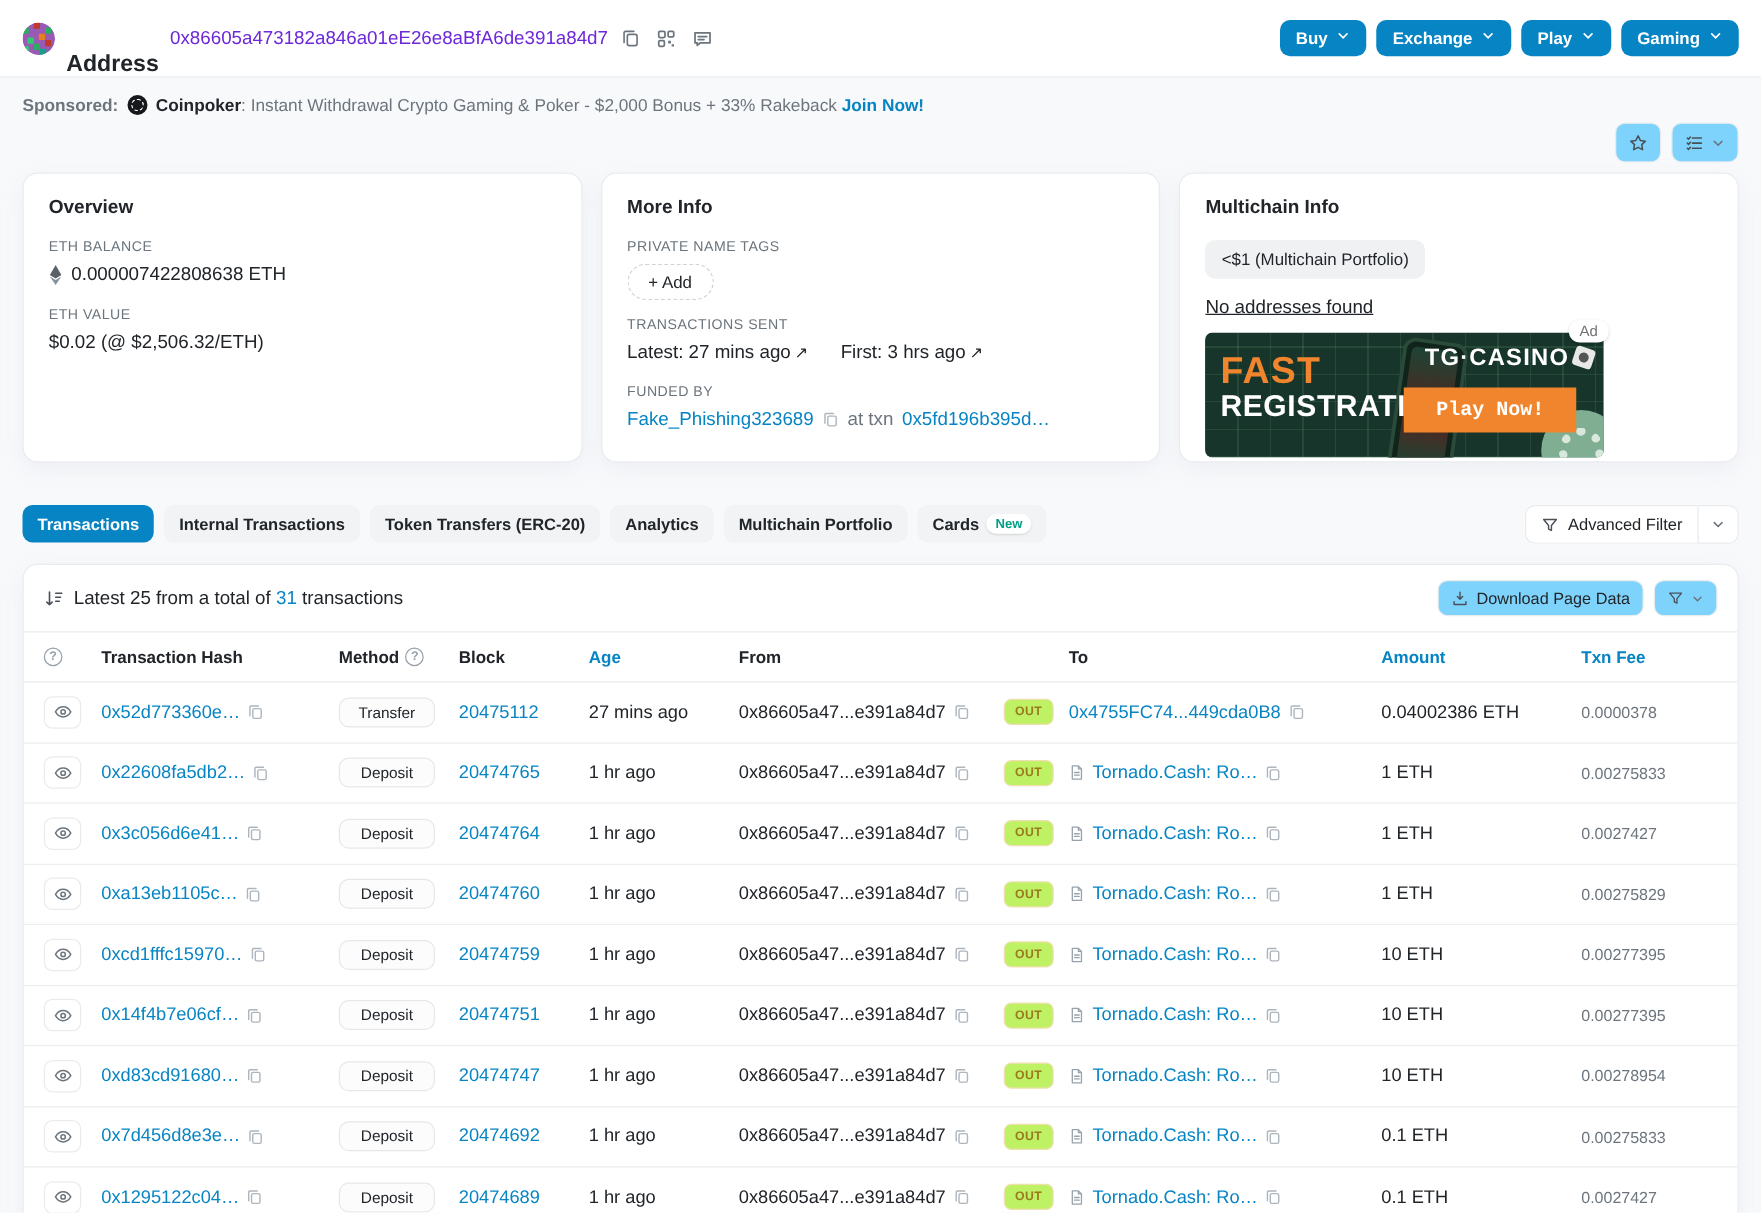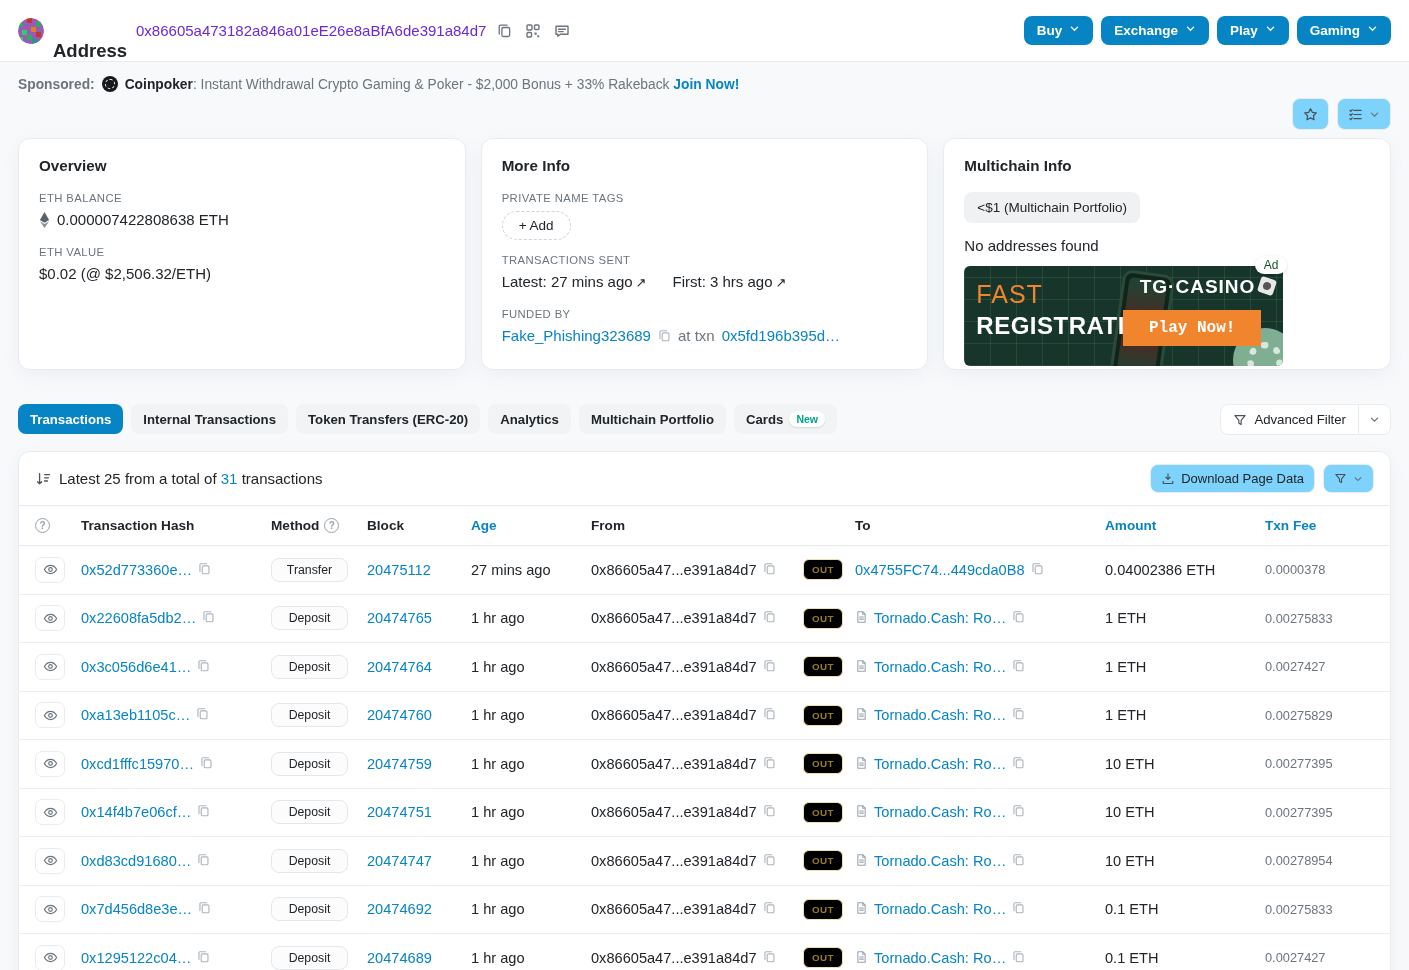--- a/index.html
+++ b/index.html
@@ -47,33 +47,33 @@
   .spacer16 { height:18px; }
   .add-btn { display:inline-flex; align-items:center; gap:4px; border:1px dashed #ced4da;
     border-radius:16px; background:#fff; padding:6px 16px; font-size:13.5px; font-family:inherit;
     color:#212529; cursor:pointer; }
   .txsent-row { display:flex; gap:26px; font-size:15px; }
   .ext-arrow { font-size:13px; color:#212529; margin-left:3px; }
   .link { color:#0784C3; text-decoration:none; cursor:pointer; }
   .gray { color:#6c757d; }
   .chain-badge { display:inline-block; background:#f0f1f3; border-radius:8px; padding:8px 13px;
     font-size:13.5px; margin-bottom:14px; }
-  .no-addr { font-size:15px; margin-bottom:12px; }
+  .no-addr { font-size:15px; margin-bottom:12px;text-decoration:underline; }
 
   
   .ad-wrap { position:relative; width:319px; }
   .ad-tag { position:absolute; top:-10px; right:-4px; background:#fff; border-radius:10px;
-    padding:2px 9px; font-size:12px; color:#14532d; box-shadow:0 1px 3px rgba(0,0,0,.15); z-index:3; }
+    padding:2px 9px; font-size:12px; color:#737373; box-shadow:0 1px 3px rgba(0,0,0,.15); z-index:3; }
   .ad-banner { position:relative; width:319px; height:100px; border-radius:6px; overflow:hidden;
     background:#17352a;
     background-image:
       repeating-linear-gradient(0deg, rgba(120,200,130,.14) 0 1px, transparent 1px 22px),
       repeating-linear-gradient(90deg, rgba(120,200,130,.14) 0 1px, transparent 1px 26px);
     cursor:pointer; }
-  .ad-fast { position:absolute; left:12px; top:16px; color:#f0852d; font-size:25px; font-weight:400;
+  .ad-fast { position:absolute; left:12px; top:16px; color:#f0852d; font-size:30px; font-weight:700;
     letter-spacing:1px; line-height:1; }
   .ad-reg { position:absolute; left:12px; top:48px; color:#fff; font-size:24px; font-weight:800;
     letter-spacing:.5px; line-height:1; }
   .ad-brand { position:absolute; right:28px; top:10px; color:#fff; font-size:19px; font-weight:800;
     letter-spacing:1px; }
   .ad-dice { position:absolute; right:8px; top:12px; width:16px; height:16px; background:#e8e8e8;
     border-radius:3px; transform:rotate(18deg); }
   .ad-dice::after { content:""; position:absolute; inset:4px; border-radius:50%; background:#555; }
   .ad-phone { position:absolute; left:152px; top:6px; width:52px; height:110px; background:#10241c;
     border:3px solid #2a4a3a; border-radius:10px; transform:rotate(8deg); }
@@ -112,25 +112,25 @@
     grid-template-columns:46px 190px 96px 104px 120px 212px 52px 250px 160px 1fr;
     padding:0 16px; }
   .tx-head { height:40px; border-bottom:1px solid #e9ecef; font-size:13.6px; font-weight:700; }
   .tx-head .hcell { display:flex; align-items:center; gap:5px; }
   .hblue { color:#0784C3; cursor:pointer; }
   .qmark { width:15px; height:15px; border:1.2px solid #98a2ac; border-radius:50%; color:#98a2ac;
     font-size:10px; font-weight:700; display:inline-flex; align-items:center; justify-content:center; }
   .tx-row { height:48.5px; border-bottom:1px solid #eceef0; font-size:14.6px; }
   .eye-btn { width:30px; height:26px; border:1px solid #e9ecef; background:#fff; border-radius:7px;
     display:inline-flex; align-items:center; justify-content:center; color:#6c757d; cursor:pointer; }
-  .cell-flex { display:flex; align-items:flex-start; gap:6px; min-width:0; }
+  .cell-flex { display:flex; align-items:center; gap:6px; min-width:0; }
   .copy-ic { color:#adb5bd; cursor:pointer; }
   .method-badge { display:inline-block; width:77px; text-align:center; border:1px solid #e5e8eb;
     background:#fcfcfd; border-radius:8px; padding:4px 0; font-size:12.3px; color:#212529; }
-  .dir-badge { display:inline-block; background:#000000; border:1px solid #f0dfae; color:#9a7a1e;
+  .dir-badge { display:inline-block; background:#bef264; border:1px solid #f0dfae; color:#9a7a1e;
     font-size:9.8px; font-weight:700; letter-spacing:.4px; border-radius:6px; padding:4px 8px; }
   .fee { font-size:12.8px; color:#6c757d; }
   .contract-ic { color:#98a2ac; }
 </style>
 </head>
 <body>
 
 <div class="page-header">
   <div class="ph-left">
     <span class="avatar">

